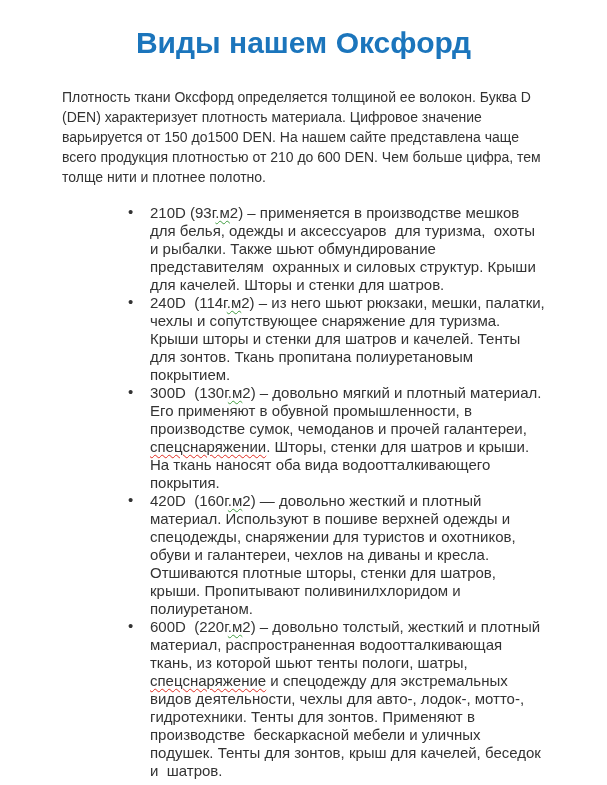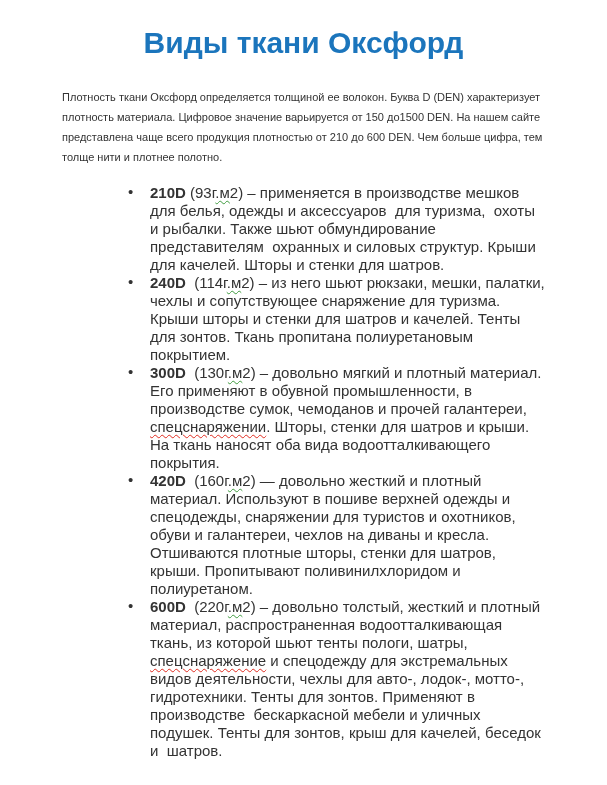--- a/index.html
+++ b/index.html
@@ -19,63 +19,63 @@
   .title {
     margin: 0;
     padding-top: 26px;
     text-align: center;
     font-size: 30px;
     font-weight: bold;
     color: var(--title-color, #1b75bc);
   }
   .intro {
     margin: 27px 60px 0 62px;
-    font-size: 11px;
+    font-size: 14px;
     line-height: 20px;
     white-space: pre-wrap;
   }
   .list {
     margin: 17px 62px 0 150px;
     font-size: 15px;
     line-height: 18px;
   }
   .list-item {
     position: relative;
   }
   .bullet {
     position: absolute;
     left: -22px;
     top: -1px;
     font-size: 15px;
   }
   .content {
     white-space: pre-wrap;
   }
-  .seg-bold { font-weight: bold; }
+  .seg-bold { font-weight: normal; }
   .seg-grammar {
     text-decoration-line: underline;
     text-decoration-style: wavy;
     text-decoration-color: var(--grammar-color, #3f9b3f);
     text-decoration-thickness: 1px;
     text-underline-offset: 2px;
   }
   .seg-spell {
     text-decoration-line: underline;
     text-decoration-style: wavy;
     text-decoration-color: var(--spell-color, #e02b20);
     text-decoration-thickness: 1px;
     text-underline-offset: 2px;
     margin-top: 36px;
   }
 </style>
 </head>
 <body>
 
 <div class="page">
-  <h1 class="title">Виды ткани Оксфорд</h1>
+  <h1 class="title">Виды нашем Оксфорд</h1>
   <p class="intro">Плотность ткани Оксфорд определяется толщиной ее волокон. Буква D (DEN) характеризует плотность материала. Цифровое значение варьируется от 150 до1500 DEN. На нашем сайте представлена чаще всего продукция плотностью от 210 до 600 DEN. Чем больше цифра, тем толще нити и плотнее полотно.</p>
   <div class="list">
       <div class="list-item"><span class="bullet">•</span><span class="content"><span class="seg-bold">210D</span><span class="seg-plain"> (93г</span><span class="seg-grammar">.м</span><span class="seg-plain">2) – применяется в производстве мешков для белья, одежды и аксессуаров  для туризма,  охоты и рыбалки. Также шьют обмундирование представителям  охранных и силовых структур. Крыши для качелей. Шторы и стенки для шатров.</span></span></div>
       <div class="list-item"><span class="bullet">•</span><span class="content"><span class="seg-bold">240D</span><span class="seg-plain">  (114г</span><span class="seg-grammar">.м</span><span class="seg-plain">2) – из него шьют рюкзаки, мешки, палатки, чехлы и сопутствующее снаряжение для туризма. Крыши шторы и стенки для шатров и качелей. Тенты для зонтов. Ткань пропитана полиуретановым покрытием.</span></span></div>
       <div class="list-item"><span class="bullet">•</span><span class="content"><span class="seg-bold">300D</span><span class="seg-plain">  (130г</span><span class="seg-grammar">.м</span><span class="seg-plain">2) – довольно мягкий и плотный материал. Его применяют в обувной промышленности, в производстве сумок, чемоданов и прочей галантереи, </span><span class="seg-spell">спецснаряжении</span><span class="seg-plain">. Шторы, стенки для шатров и крыши. На ткань наносят оба вида водоотталкивающего  покрытия.</span></span></div>
       <div class="list-item"><span class="bullet">•</span><span class="content"><span class="seg-bold">420D</span><span class="seg-plain">  (160г</span><span class="seg-grammar">.м</span><span class="seg-plain">2) — довольно жесткий и плотный материал. Используют в пошиве верхней одежды и спецодежды, снаряжении для туристов и охотников, обуви и галантереи, чехлов на диваны и кресла. Отшиваются плотные шторы, стенки для шатров, крыши. Пропитывают поливинилхлоридом и полиуретаном.</span></span></div>
       <div class="list-item"><span class="bullet">•</span><span class="content"><span class="seg-bold">600D</span><span class="seg-plain">  (220г</span><span class="seg-grammar">.м</span><span class="seg-plain">2) – довольно толстый, жесткий и плотный материал, распространенная водоотталкивающая  ткань, из которой шьют тенты пологи, шатры, </span><span class="seg-spell">спецснаряжение</span><span class="seg-plain"> и спецодежду для экстремальных  видов деятельности, чехлы для авто-, лодок-, мотто-, гидротехники. Тенты для зонтов. Применяют в производстве  бескаркасной мебели и уличных подушек. Тенты для зонтов, крыш для качелей, беседок и  шатров.</span></span></div>
     </div>
 </div>
 

